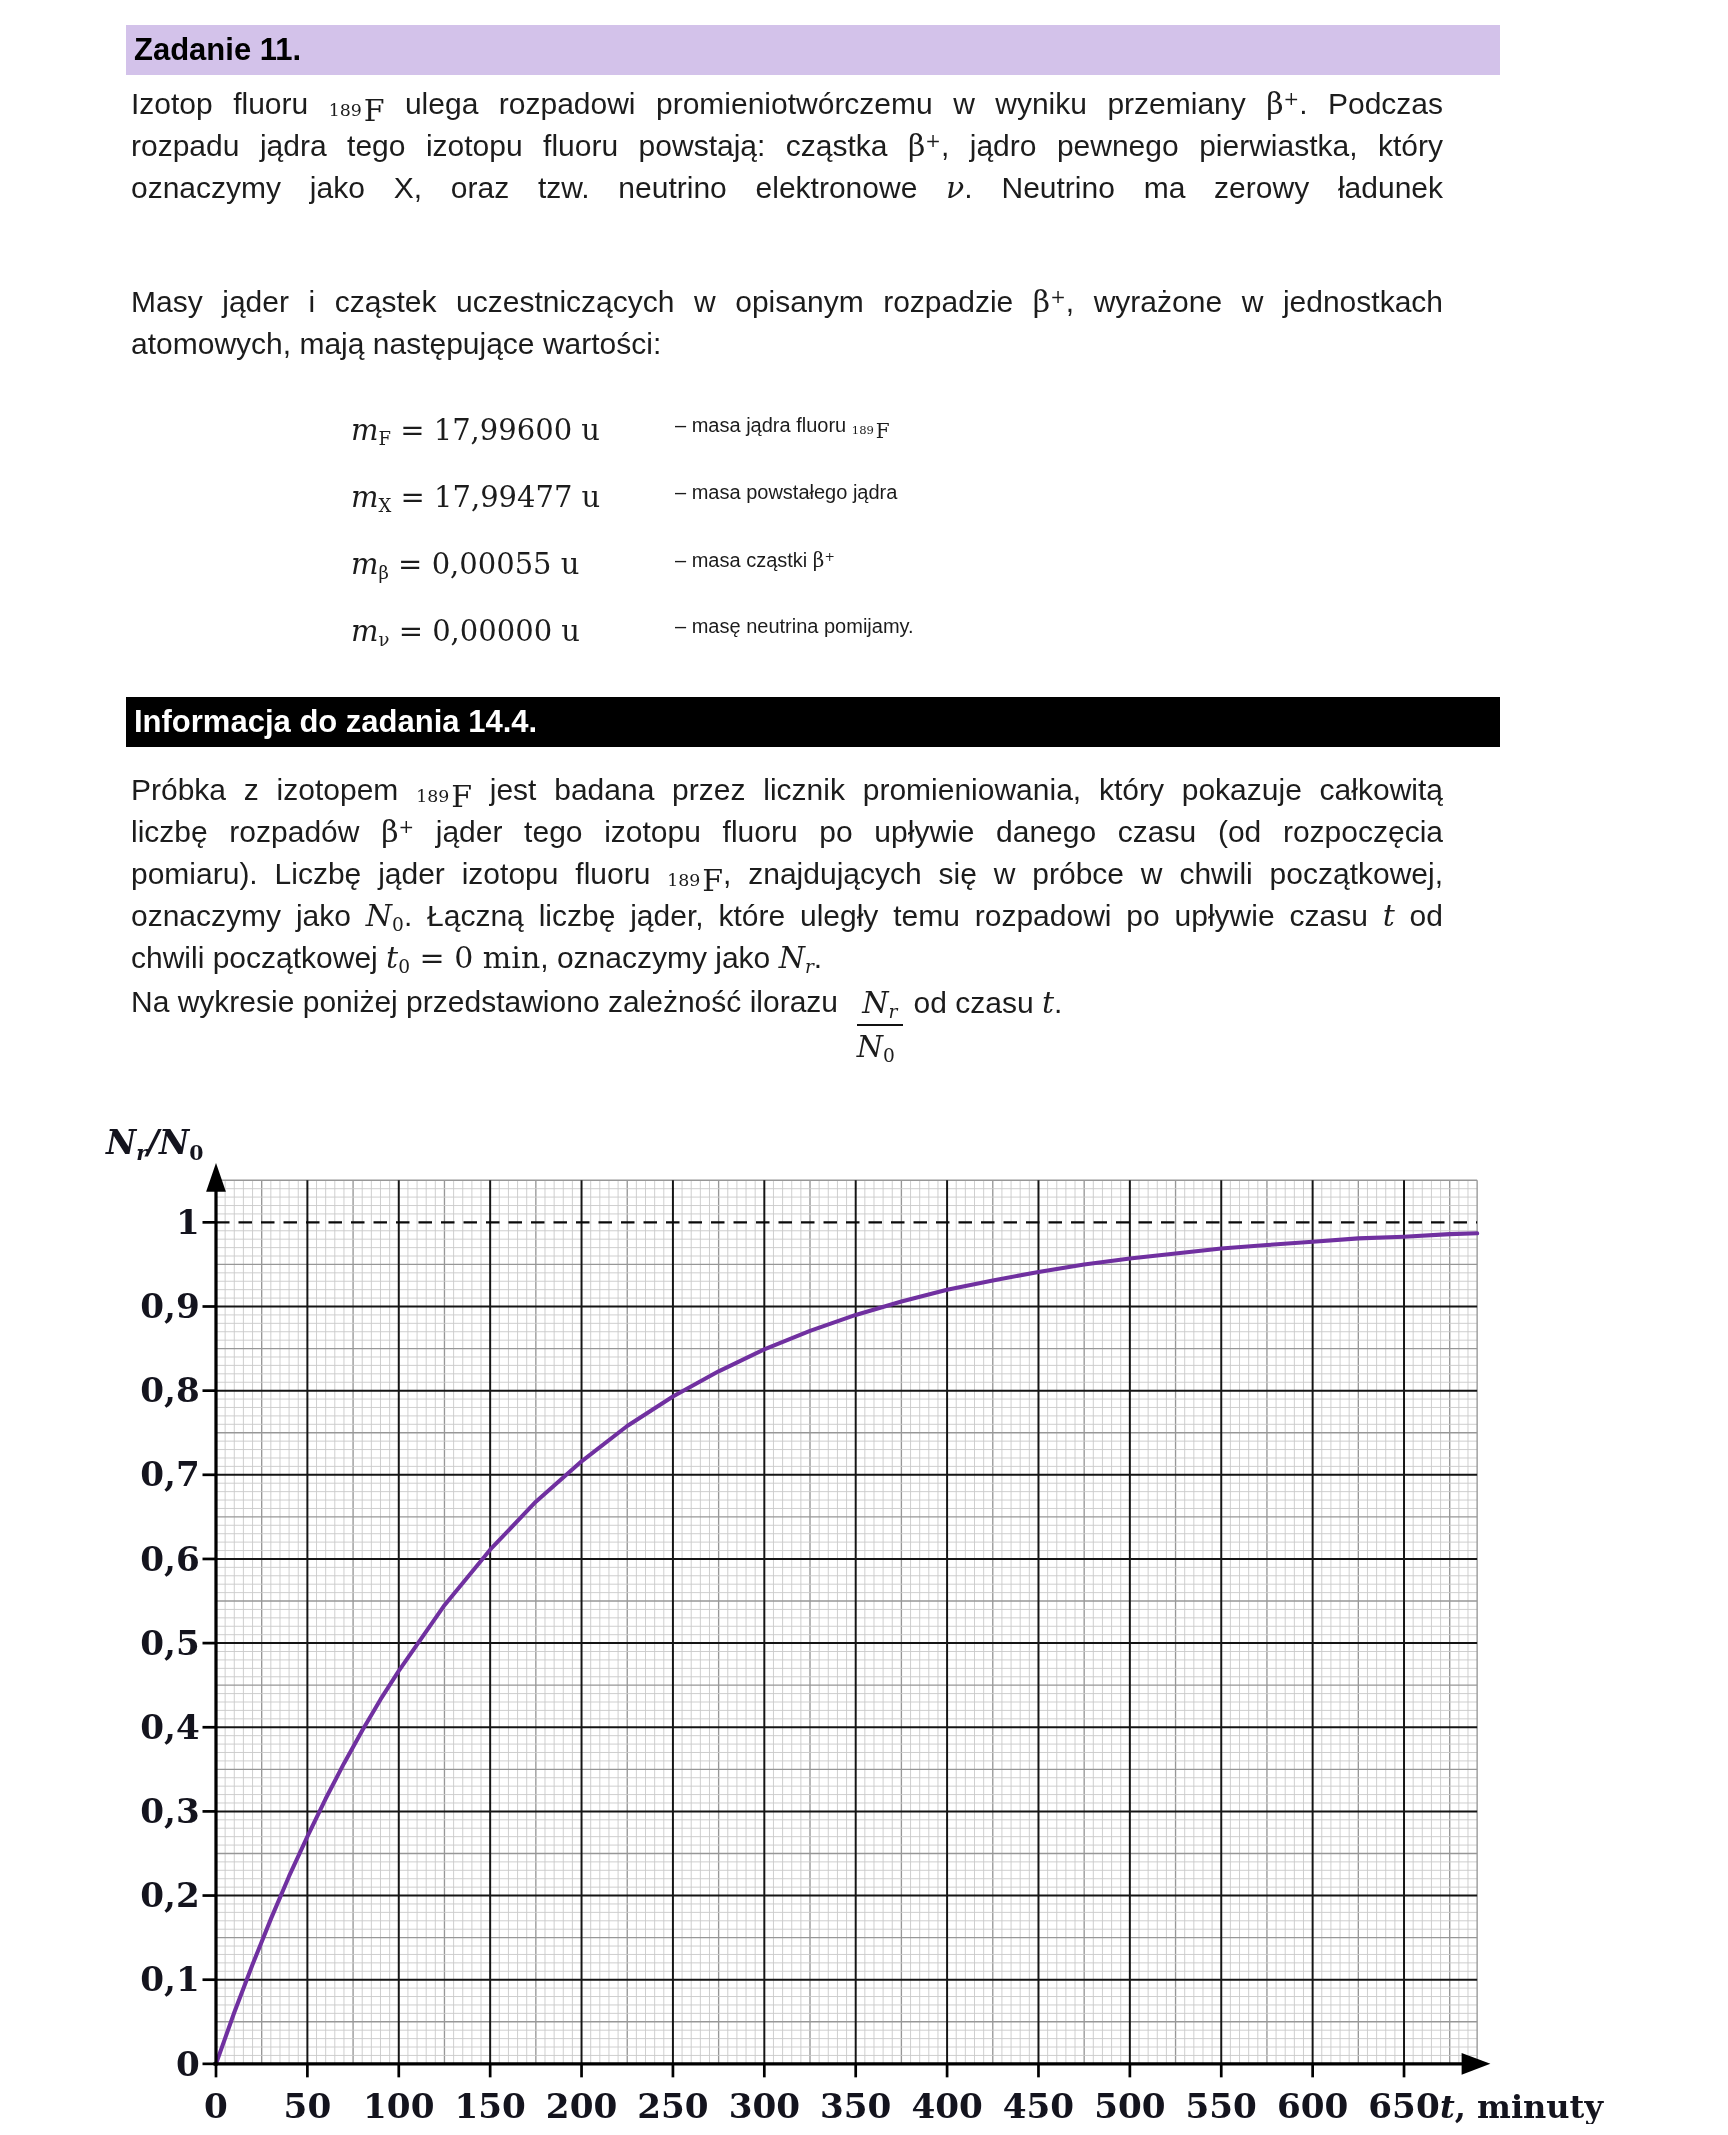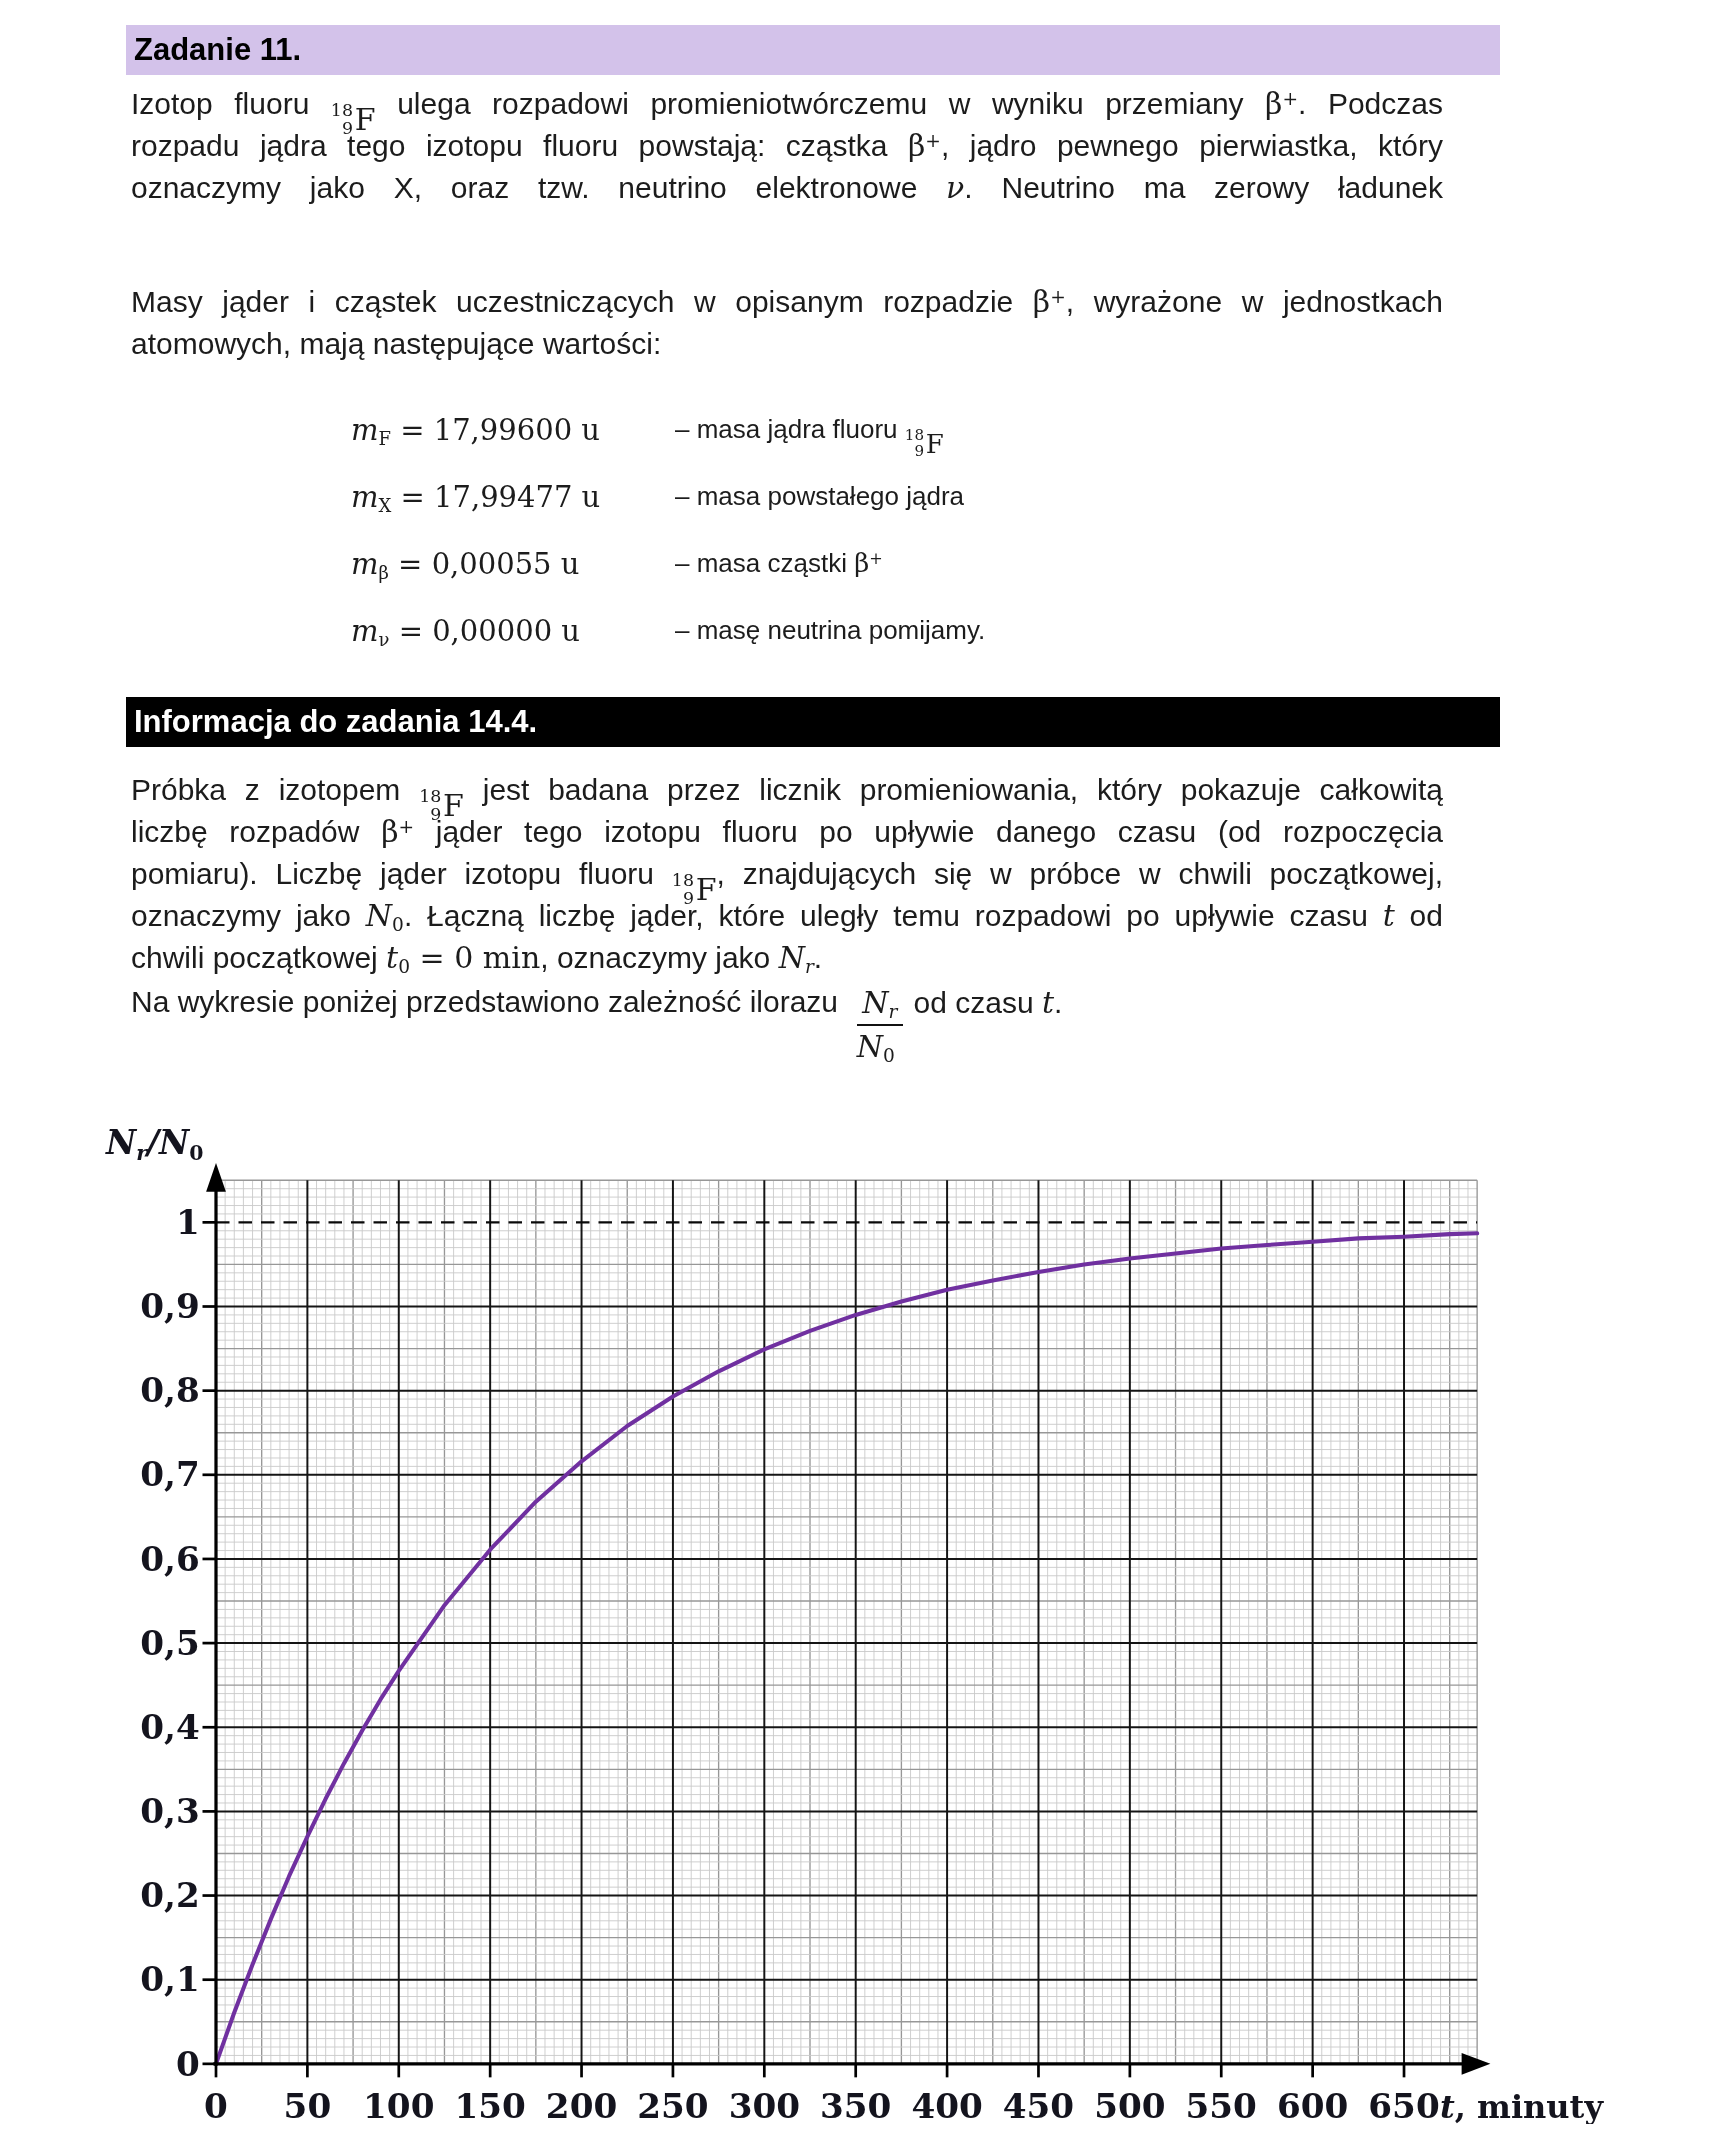--- a/index.html
+++ b/index.html
@@ -19,28 +19,28 @@
   .jline{height:42px;line-height:42px;text-align:justify;text-align-last:justify;overflow:visible;white-space:normal;}
   .jline.last{text-align-last:left;}
 
   
   .mu{font-family:"DejaVu Serif",serif;font-style:normal;}
   .mv{font-family:"DejaVu Serif",serif;font-style:italic;}
   .mv sub,.mu sub{font-size:0.62em;vertical-align:-0.28em;line-height:0;}
   .mv sup,.mu sup{font-size:0.62em;vertical-align:0.5em;line-height:0;}
   sub.up{font-style:normal;}
   .iso{display:inline-flex;align-items:center;font-family:"DejaVu Serif",serif;font-style:normal;vertical-align:-1.8px;}
-  .iso .col{display:inline-flex;flex-direction:column;align-items:flex-end;font-size:0.58em;line-height:1.02;margin-right:1.8px;}
+  .iso .col{display:inline-flex;flex-direction:row;align-items:flex-start;font-size:0.58em;line-height:1.02;margin-right:1.8px;}
   .iso .sym{line-height:1;}
 
   
   .masses{position:absolute;left:131px;top:400px;width:1312px;}
   .mass-row{position:relative;height:67px;}
   .mass-formula{position:absolute;left:220px;top:12.6px;font-size:29px;}
-  .mass-desc{position:absolute;left:544px;top:14.4px;font-size:26px;}
+  .mass-desc{position:absolute;left:544px;top:14.4px;font-size:20px;}
 
   
   .p4{position:absolute;left:131px;top:985px;width:1312px;display:flex;align-items:flex-start;font-size:30px;}
   .frac{display:inline-flex;flex-direction:column;align-items:center;margin:0 10.8px;font-size:30px;}
   .frac .fnum{padding:0 5.4px 3.6px;border-bottom:2.7px solid #111;margin-left:8px;}
   .frac .fden{padding-top:3.6px;}
 
   
   .chart-wrap{position:absolute;left:0;top:1116px;width:1728px;height:1020px;}
   .chart-wrap svg{position:absolute;left:0;top:0;}

